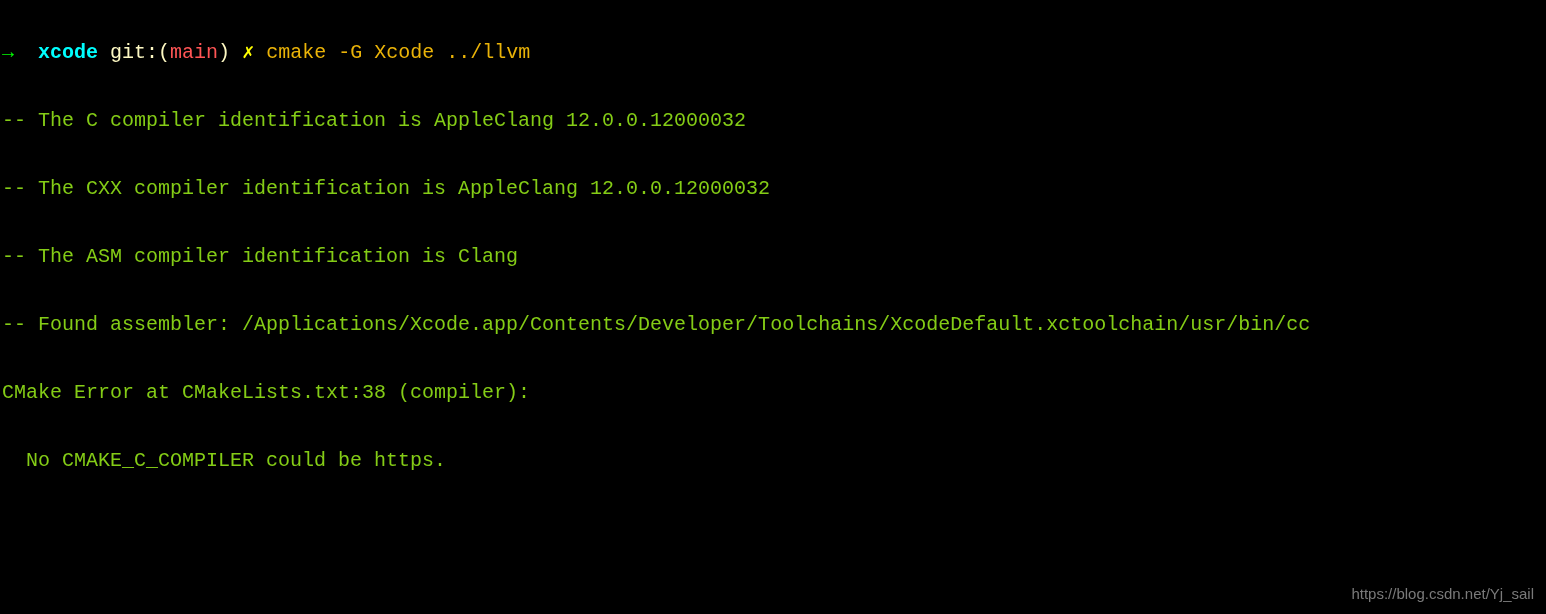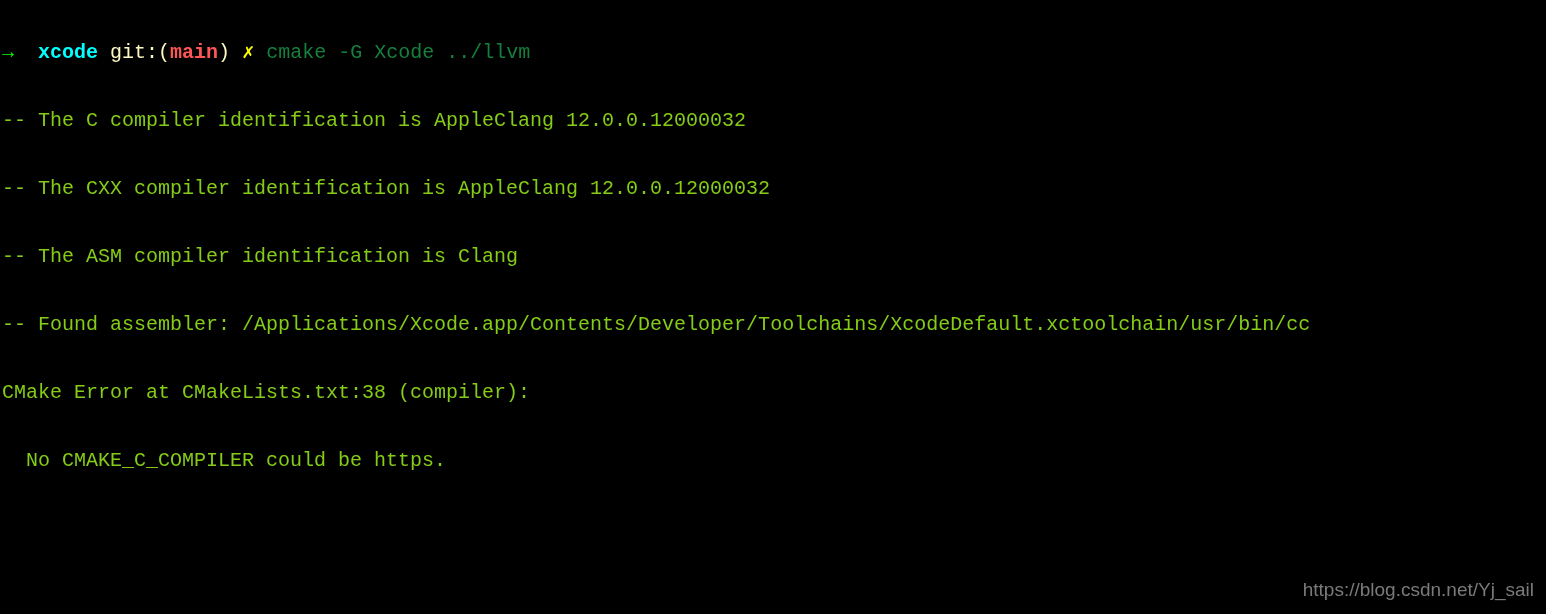--- a/index.html
+++ b/index.html
@@ -29,38 +29,38 @@
       color: #00ffff;
       font-weight: bold;
       text-align: center;
     }
     .prompt-git {
       color: #fef9c3;
       font-weight: normal;
     }
     .prompt-branch {
       color: #ff5555;
-      font-weight: bold;
+      font-weight: normal;
     }
     .prompt-x {
       color: #ffff00;
       font-weight: bold;
     }
     .cmd {
-      color: #15803d;
+      color: #eab308;
     }
     .output {
       color: #84cc16;
     }
     .watermark {
       position: absolute;
       bottom: 8px;
       right: 12px;
       color: #7a7a7a;
-      font-size: 19px;
+      font-size: 15px;
       font-family: Arial, sans-serif;
     }
     .line {
       display: block;
     }
   </style>
 </head>
 <body>
 
 <div class="terminal">

